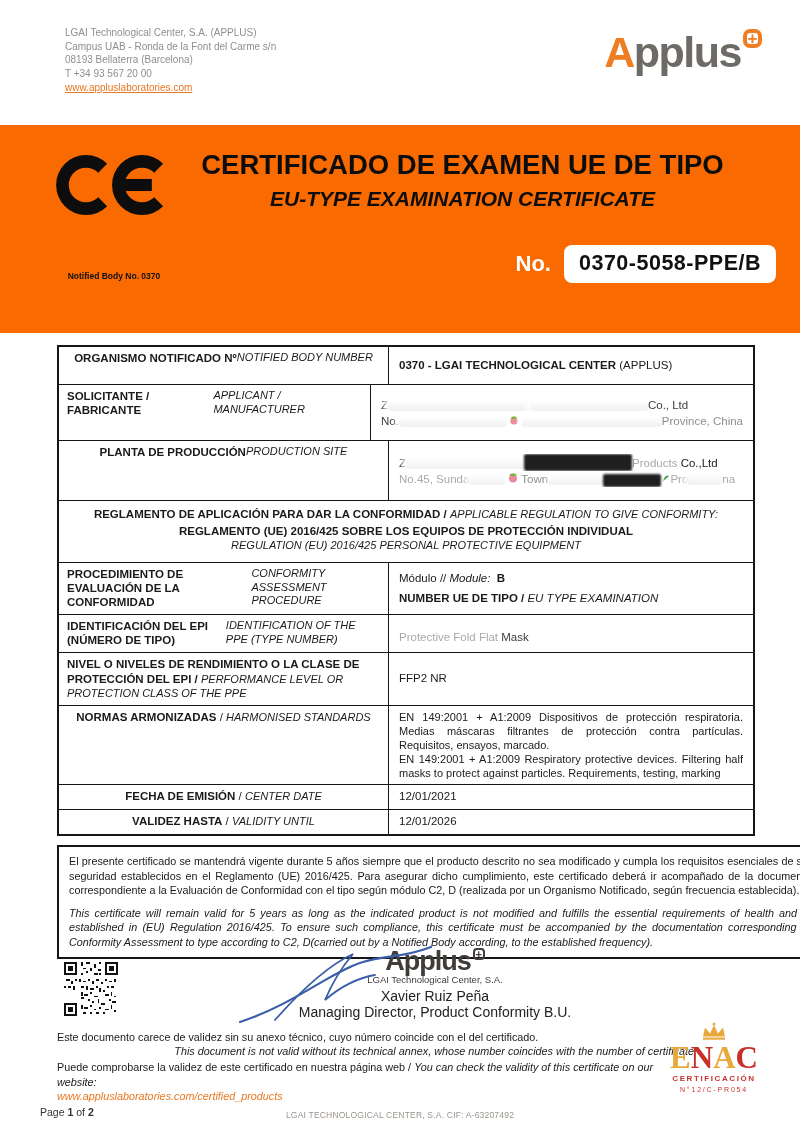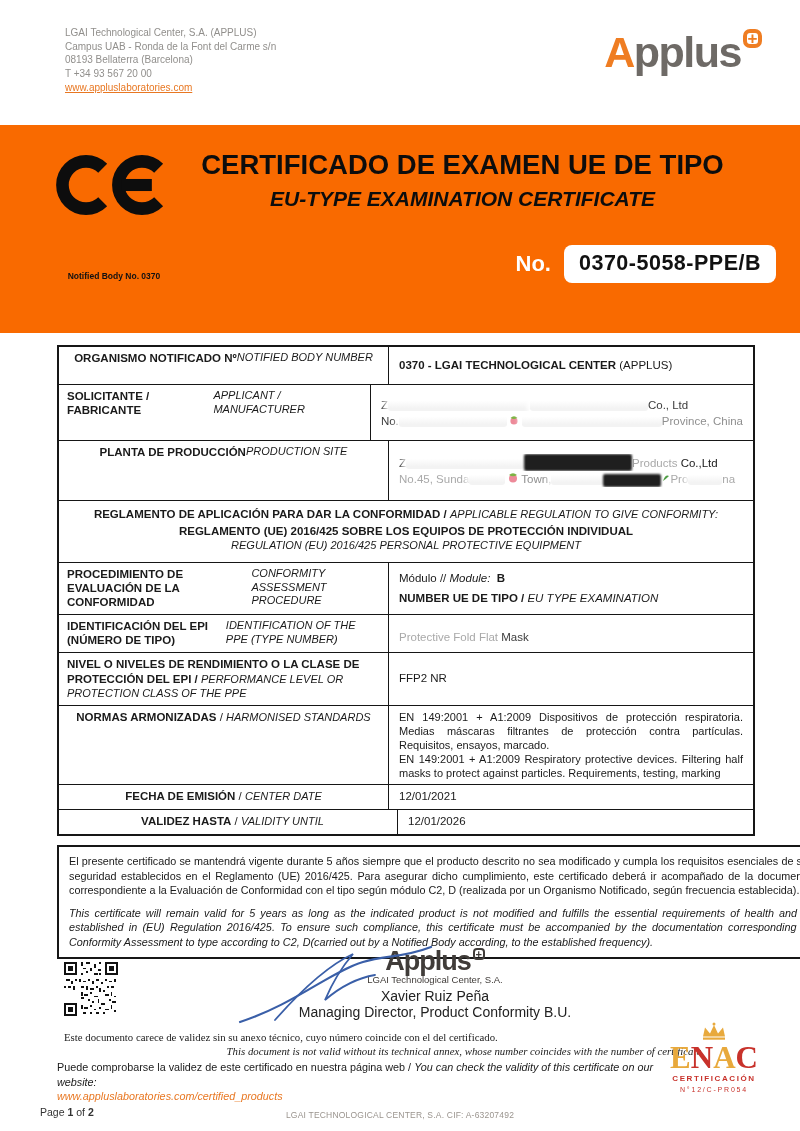--- a/index.html
+++ b/index.html
@@ -76,21 +76,21 @@
   .sig-block { position:absolute; left:250px; top:948px; width:370px; text-align:center; }
   .sig-logo { font-size:27px; font-weight:bold; color:#403c39; letter-spacing:-1px; line-height:26px; }
   .sig-logo .plus-badge { width:12px; height:12px; border:2.5px solid #403c39; color:#403c39;
                           font-size:11px; border-radius:4px; margin-top:0; }
   .sig-company { font-size:9.5px; color:#403c39; margin-top:0; }
   .sig-name { font-size:14px; color:#222; margin-top:3px; }
   .sig-role { font-size:14px; color:#222; }
   .sig-stroke { position:absolute; left:-15px; top:-14px; pointer-events:none; }
 
   
-  .note1 { position:absolute; left:64px; top:1030px; width:640px;font-family:Liberation Serif, serif; }
+  .note1 { position:absolute; left:57px; top:1030px; width:640px; }
   .note1 .es { font-size:10.8px; line-height:14px; }
   .note1 .en { font-size:10.8px; line-height:14px; font-style:italic;text-align:right; }
   .note2 { position:absolute; left:57px; top:1060px; width:615px; font-size:10.8px; line-height:14.5px; }
   .note2 .i { font-style:italic; }
   .note2 .link { color:#E87722; font-style:italic; text-decoration:none; }
   .enac { position:absolute; right:38px; top:1022px; width:96px; text-align:center; line-height:1; }
   .enac-name { font-family:"Liberation Serif", serif; font-weight:bold; font-size:31px; letter-spacing:0; margin-top:-2px; }
   .enac-name .g { color:#E8A93C; } .enac-name .r { color:#C8322B; }
   .enac-sub { font-size:8px; letter-spacing:1.6px; color:#C8322B; margin-top:2px; font-weight:bold; }
   .enac-num { font-size:7px; letter-spacing:1.8px; color:#C8322B; margin-top:3px; }
@@ -222,21 +222,21 @@
     <div class="trow" style="min-height:25px;">
       <div class="tlabel" style="flex-direction:row; align-items:center;">
         <div class="lbl-mix"><span class="b">FECHA DE EMISIÓN</span><span> / </span><span class="i">CENTER DATE</span></div>
       </div>
       <div class="tvalue">
         <div class="val b">12/01/2021</div>
       </div>
     </div>
 
     <div class="trow" style="min-height:24px;">
-      <div class="tlabel" style="flex-direction:row; align-items:center;margin-left:9px;">
+      <div class="tlabel" style="flex-direction:row; align-items:center;">
         <div class="lbl-mix"><span class="b">VALIDEZ HASTA</span><span> / </span><span class="i">VALIDITY UNTIL</span></div>
       </div>
       <div class="tvalue">
         <div class="val b">12/01/2026</div>
       </div>
     </div>
 
   </div>
 
   <div class="validity-box">

